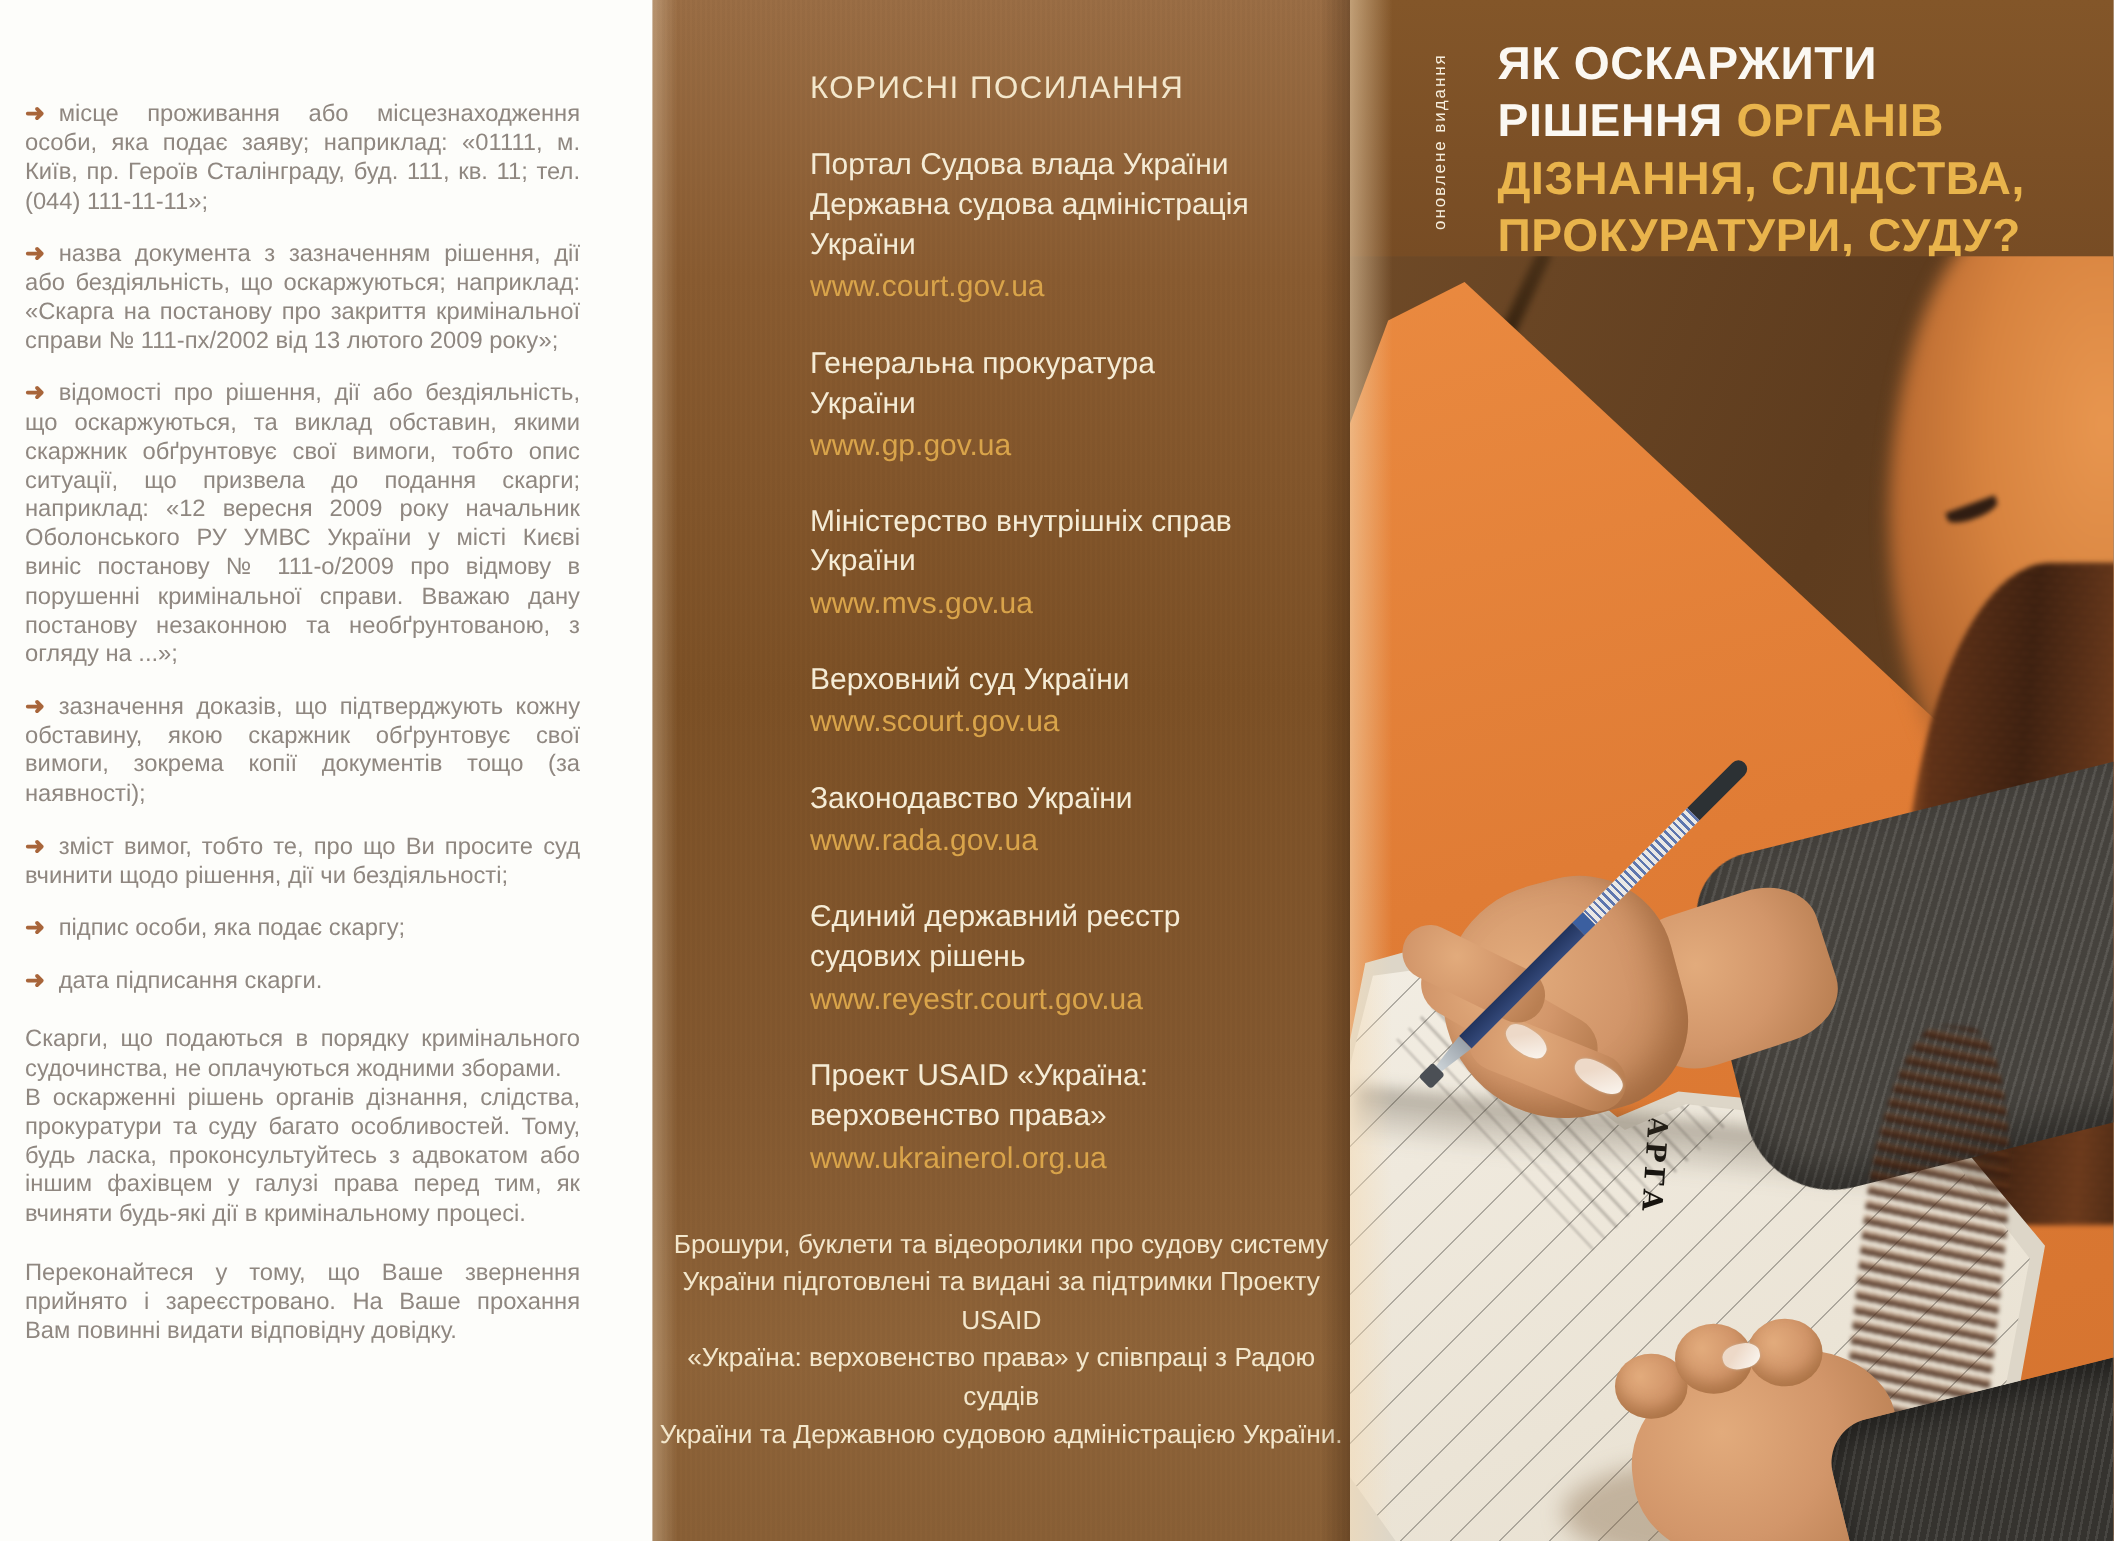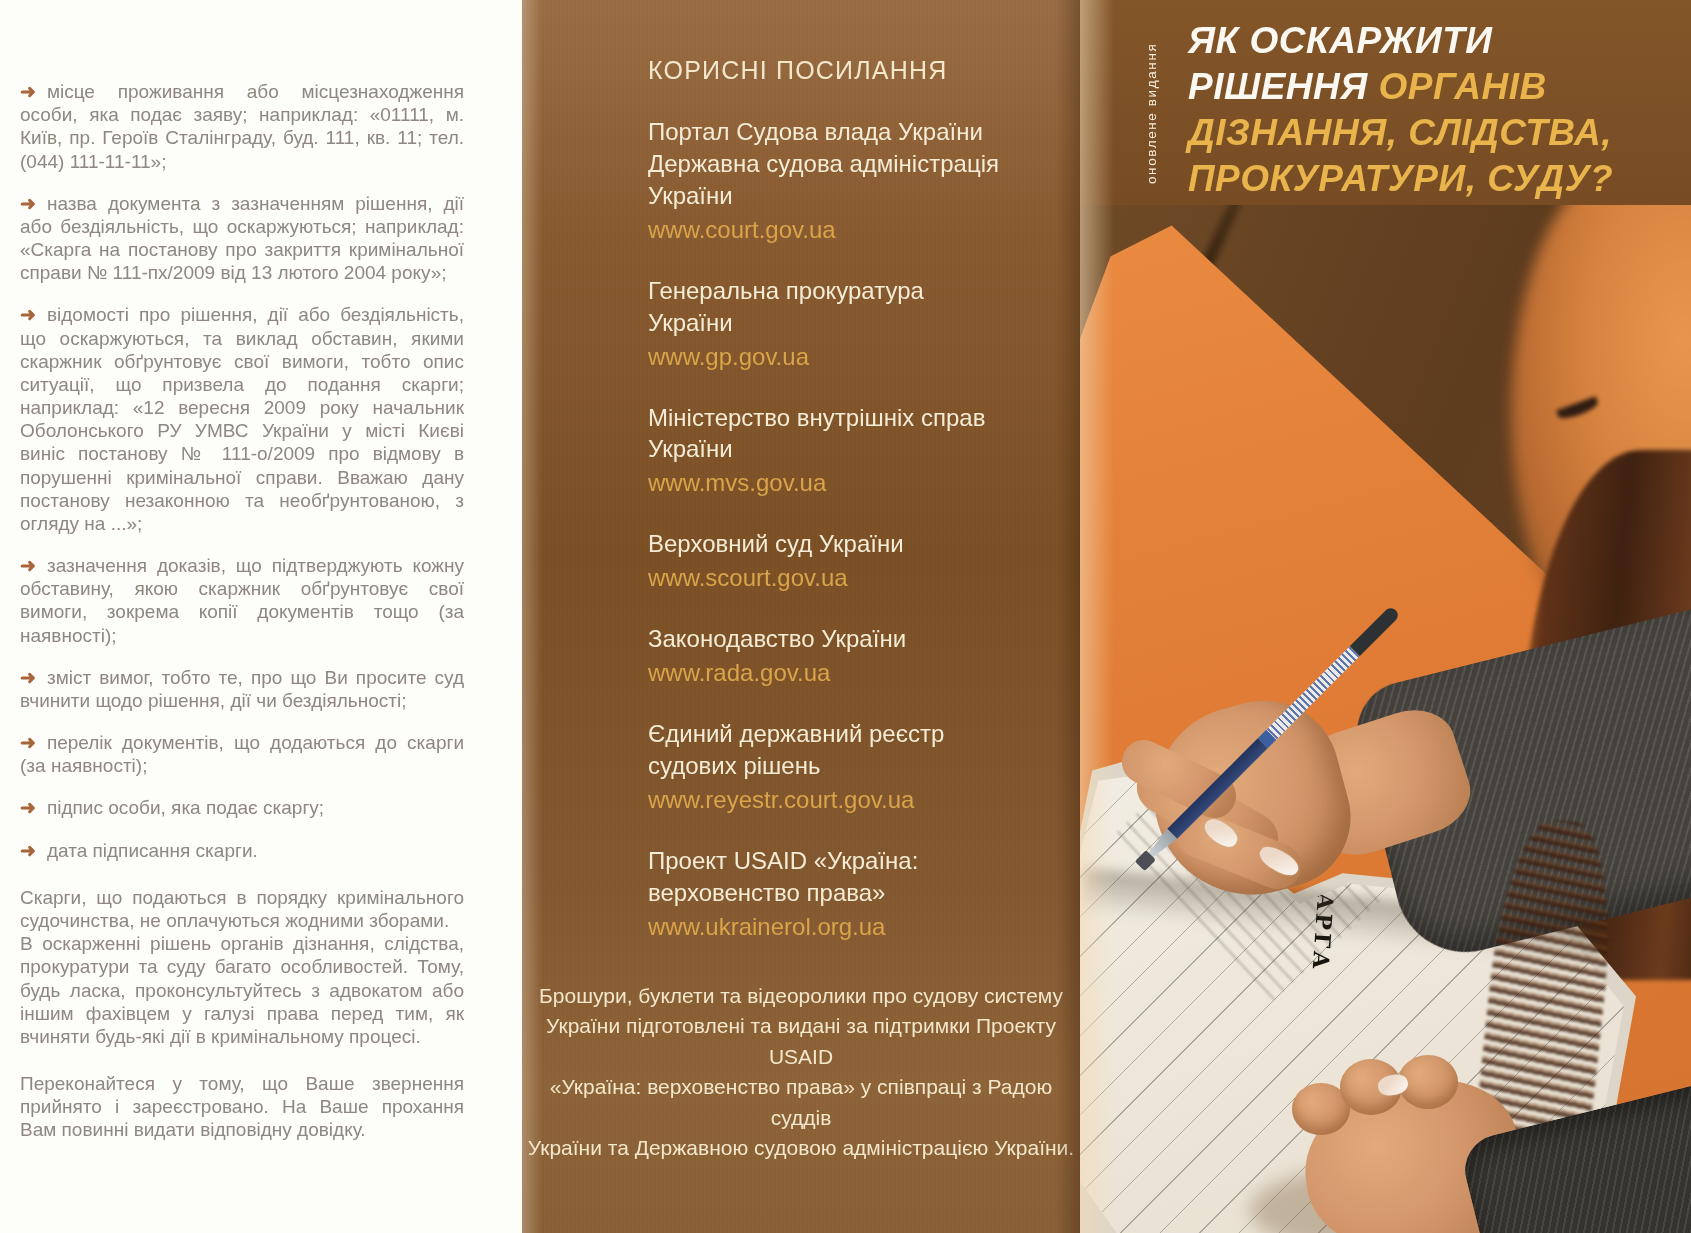--- a/index.html
+++ b/index.html
@@ -126,25 +126,24 @@
         transform:rotate(-14deg);box-shadow:inset 0 10px 22px rgba(0,0,0,.4);}
 </style>
 </head>
 <body>
 
 <div class="page">
 
   <section class="panel-left">
     <div class="left-content">
       <p class="bullet"><span class="arrow">➜</span><span>місце проживання або місцезнаходження особи, яка подає заяву; наприклад: «01111, м. Київ, пр. Героїв Сталінграду, буд. 111, кв. 11; тел. (044) 111-11-11»;</span></p>
-      <p class="bullet"><span class="arrow">➜</span><span>назва документа з зазначенням рішення, дії або бездіяльність, що оскаржуються; наприклад: «Скарга на постанову про закриття кримінальної справи № 111-пх/2009 від 13 лютого 2004 року»;</span></p>
+      <p class="bullet"><span class="arrow">➜</span><span>назва документа з зазначенням рішення, дії або бездіяльність, що оскаржуються; наприклад: «Скарга на постанову про закриття кримінальної справи № 111-пх/2002 від 13 лютого 2009 року»;</span></p>
       <p class="bullet"><span class="arrow">➜</span><span>відомості про рішення, дії або бездіяльність, що оскаржуються, та виклад обставин, якими скаржник обґрунтовує свої вимоги, тобто опис ситуації, що призвела до подання скарги; наприклад: «12 вересня 2009 року начальник Оболонського РУ УМВС України у місті Києві виніс постанову № 111-о/2009 про відмову в порушенні кримінальної справи. Вважаю дану постанову незаконною та необґрунтованою, з огляду на ...»;</span></p>
       <p class="bullet"><span class="arrow">➜</span><span>зазначення доказів, що підтверджують кожну обставину, якою скаржник обґрунтовує свої вимоги, зокрема копії документів тощо (за наявності);</span></p>
       <p class="bullet"><span class="arrow">➜</span><span>зміст вимог, тобто те, про що Ви просите суд вчинити щодо рішення, дії чи бездіяльності;</span></p>
-      <p class="bullet"><span class="arrow">➜</span><span>перелік документів, що додаються до скарги (за наявності);</span></p>
       <p class="bullet"><span class="arrow">➜</span><span>підпис особи, яка подає скаргу;</span></p>
       <p class="bullet"><span class="arrow">➜</span><span>дата підписання скарги.</span></p>
       <p class="para">Скарги, що подаються в порядку кримінального судочинства, не оплачуються жодними зборами.
 В оскарженні рішень органів дізнання, слідства, прокуратури та суду багато особливостей. Тому, будь ласка, проконсультуйтесь з адвокатом або іншим фахівцем у галузі права перед тим, як вчиняти будь-які дії в кримінальному процесі.</p>
       <p class="para">Переконайтеся у тому, що Ваше звернення прийнято і зареєстровано. На Ваше прохання Вам повинні видати відповідну довідку.</p>
     </div>
   </section>
 
   <section class="panel-middle">
     <div class="mid-content">
@@ -188,21 +187,21 @@
       <div class="mid-footer">Брошури, буклети та відеоролики про судову систему
 України підготовлені та видані за підтримки Проекту USAID
 «Україна: верховенство права» у співпраці з Радою суддів
 України та Державною судовою адміністрацією України.</div>
     </div>
   </section>
 
   <section class="panel-cover">
     <div class="cover-header">
       <div class="edition">оновлене видання</div>
-      <h1 class="cover-title" style="margin:0;font-style:italic;"><span class="title-white">ЯК ОСКАРЖИТИ
+      <h1 class="cover-title" style="margin:10px;"><span class="title-white">ЯК ОСКАРЖИТИ
 РІШЕННЯ </span><span class="title-gold">ОРГАНІВ
 ДІЗНАННЯ, СЛІДСТВА,
 ПРОКУРАТУРИ, СУДУ?</span></h1>
     </div>
 
     <div class="photo">
       <div class="ph strap"></div>
       <div class="ph table-surface"></div>
       <div class="ph face"></div>
       <div class="ph eyelash"></div>

